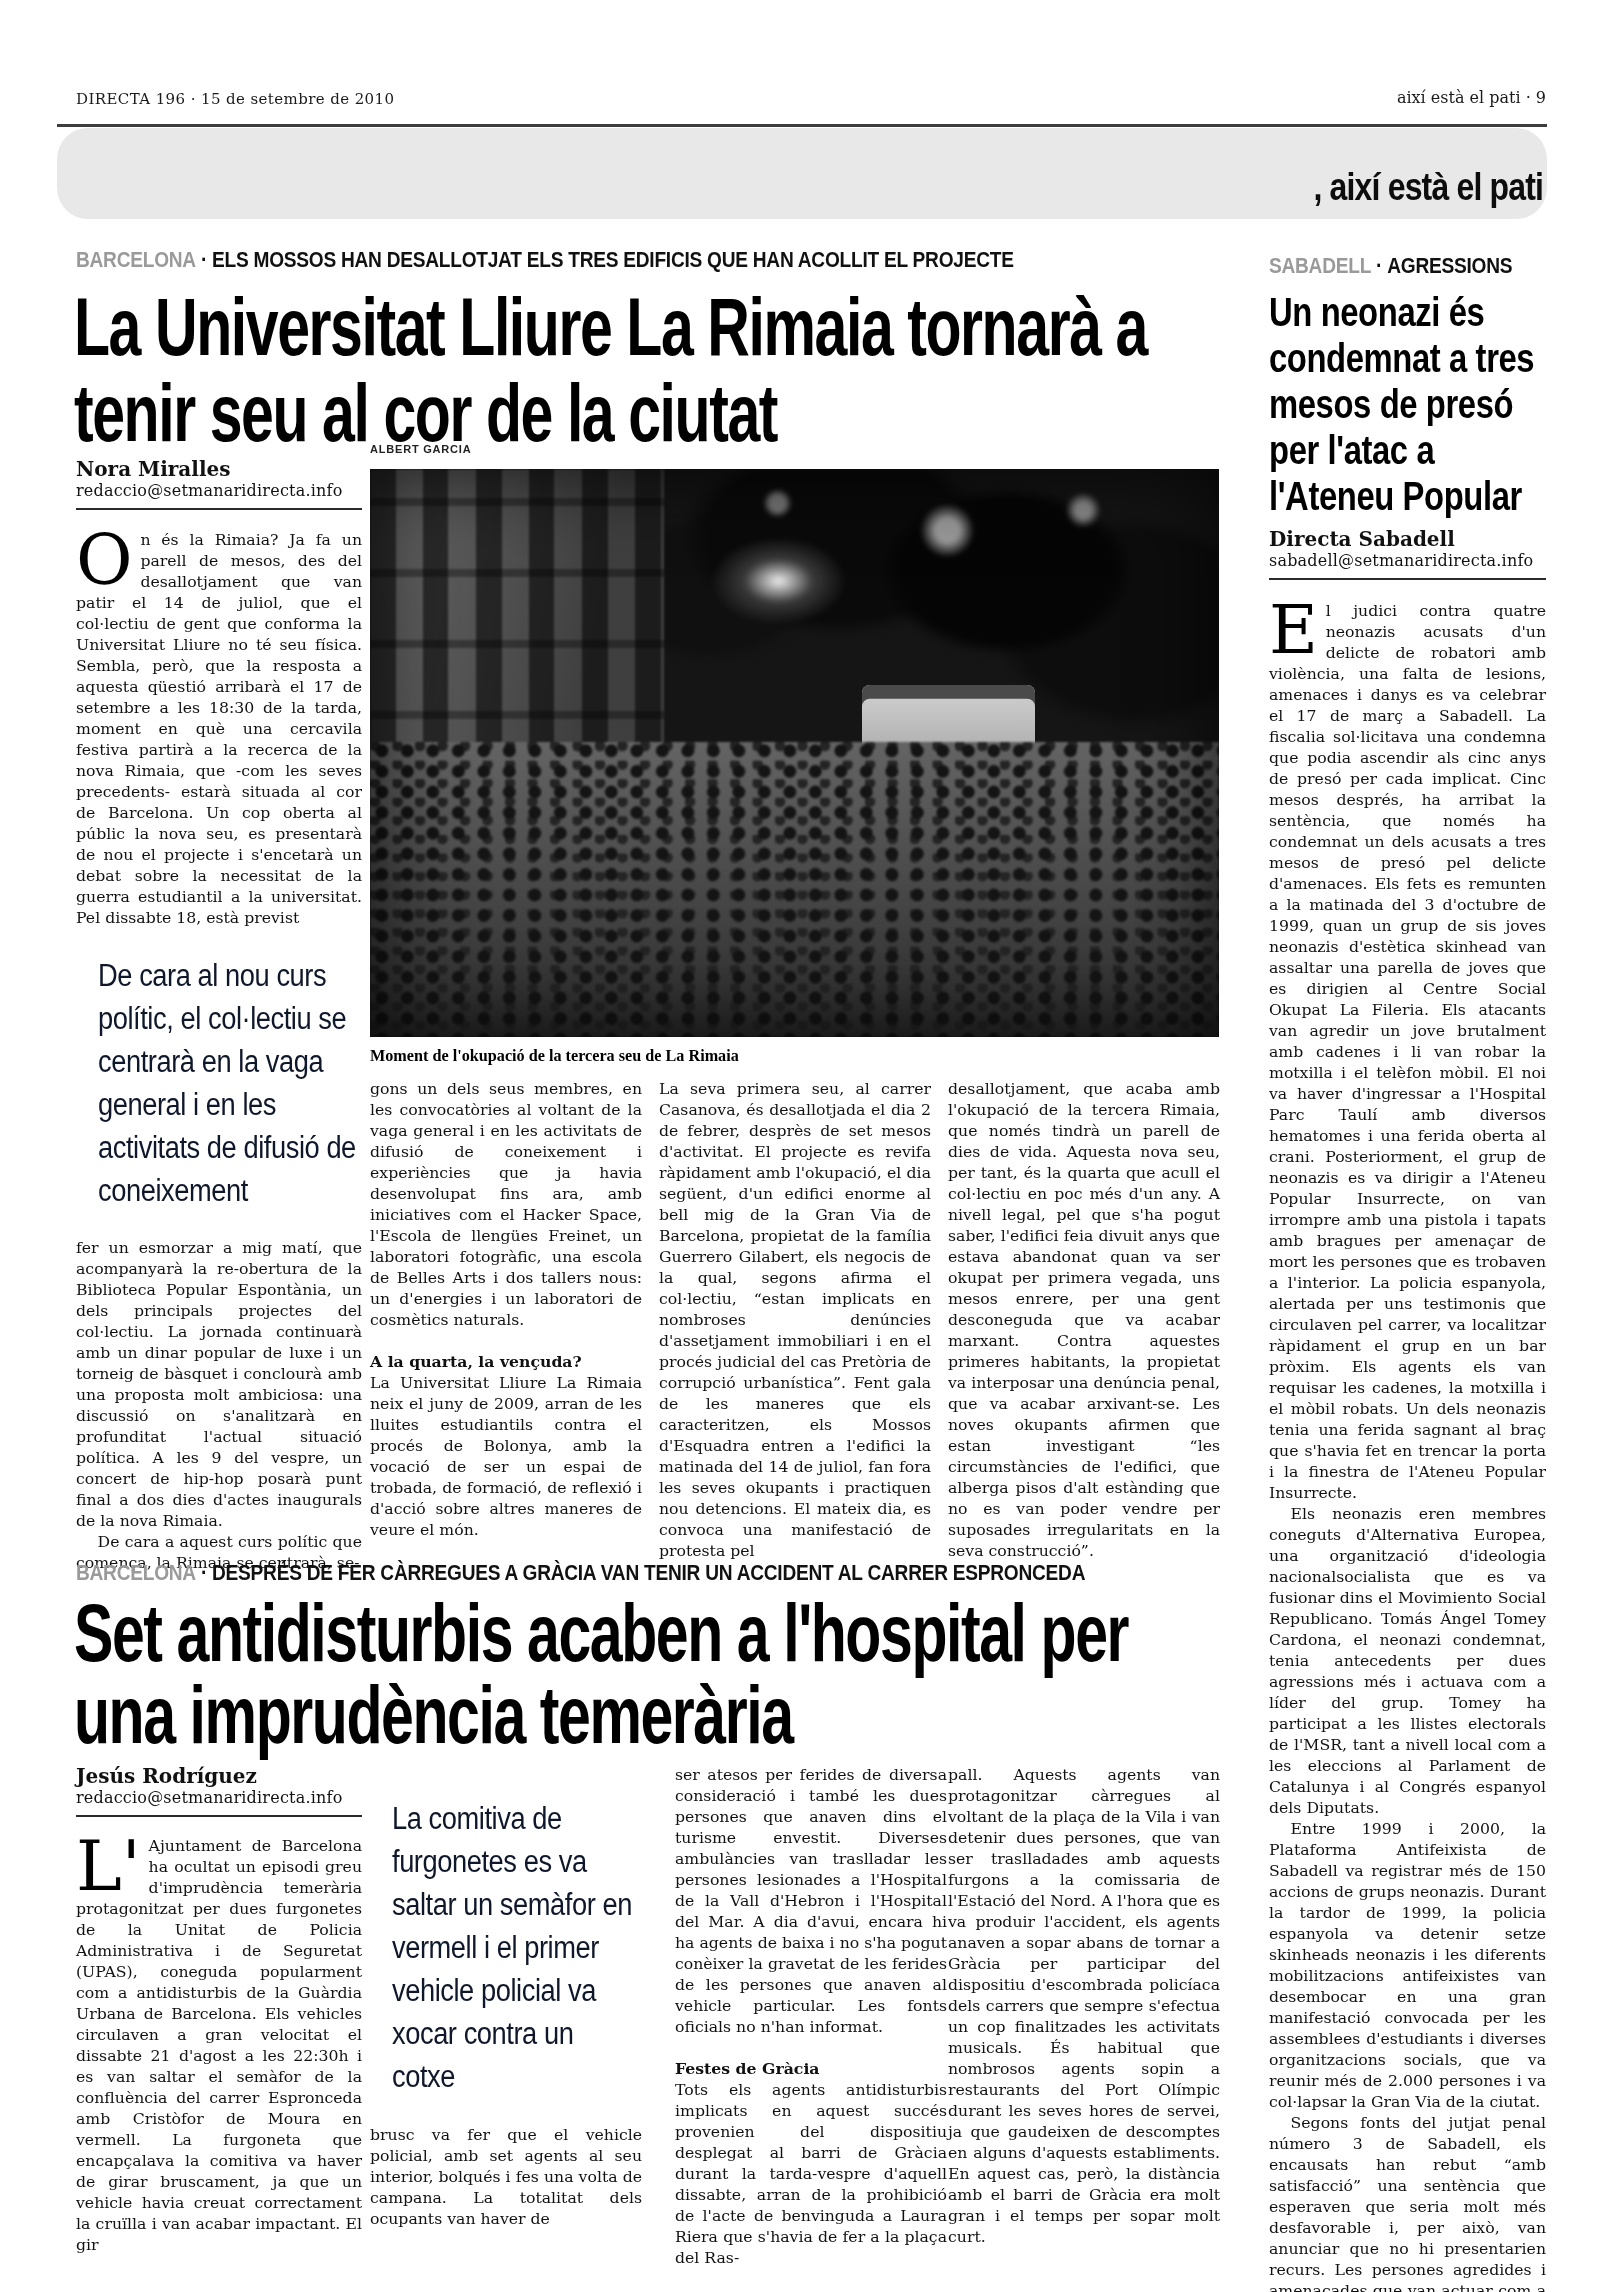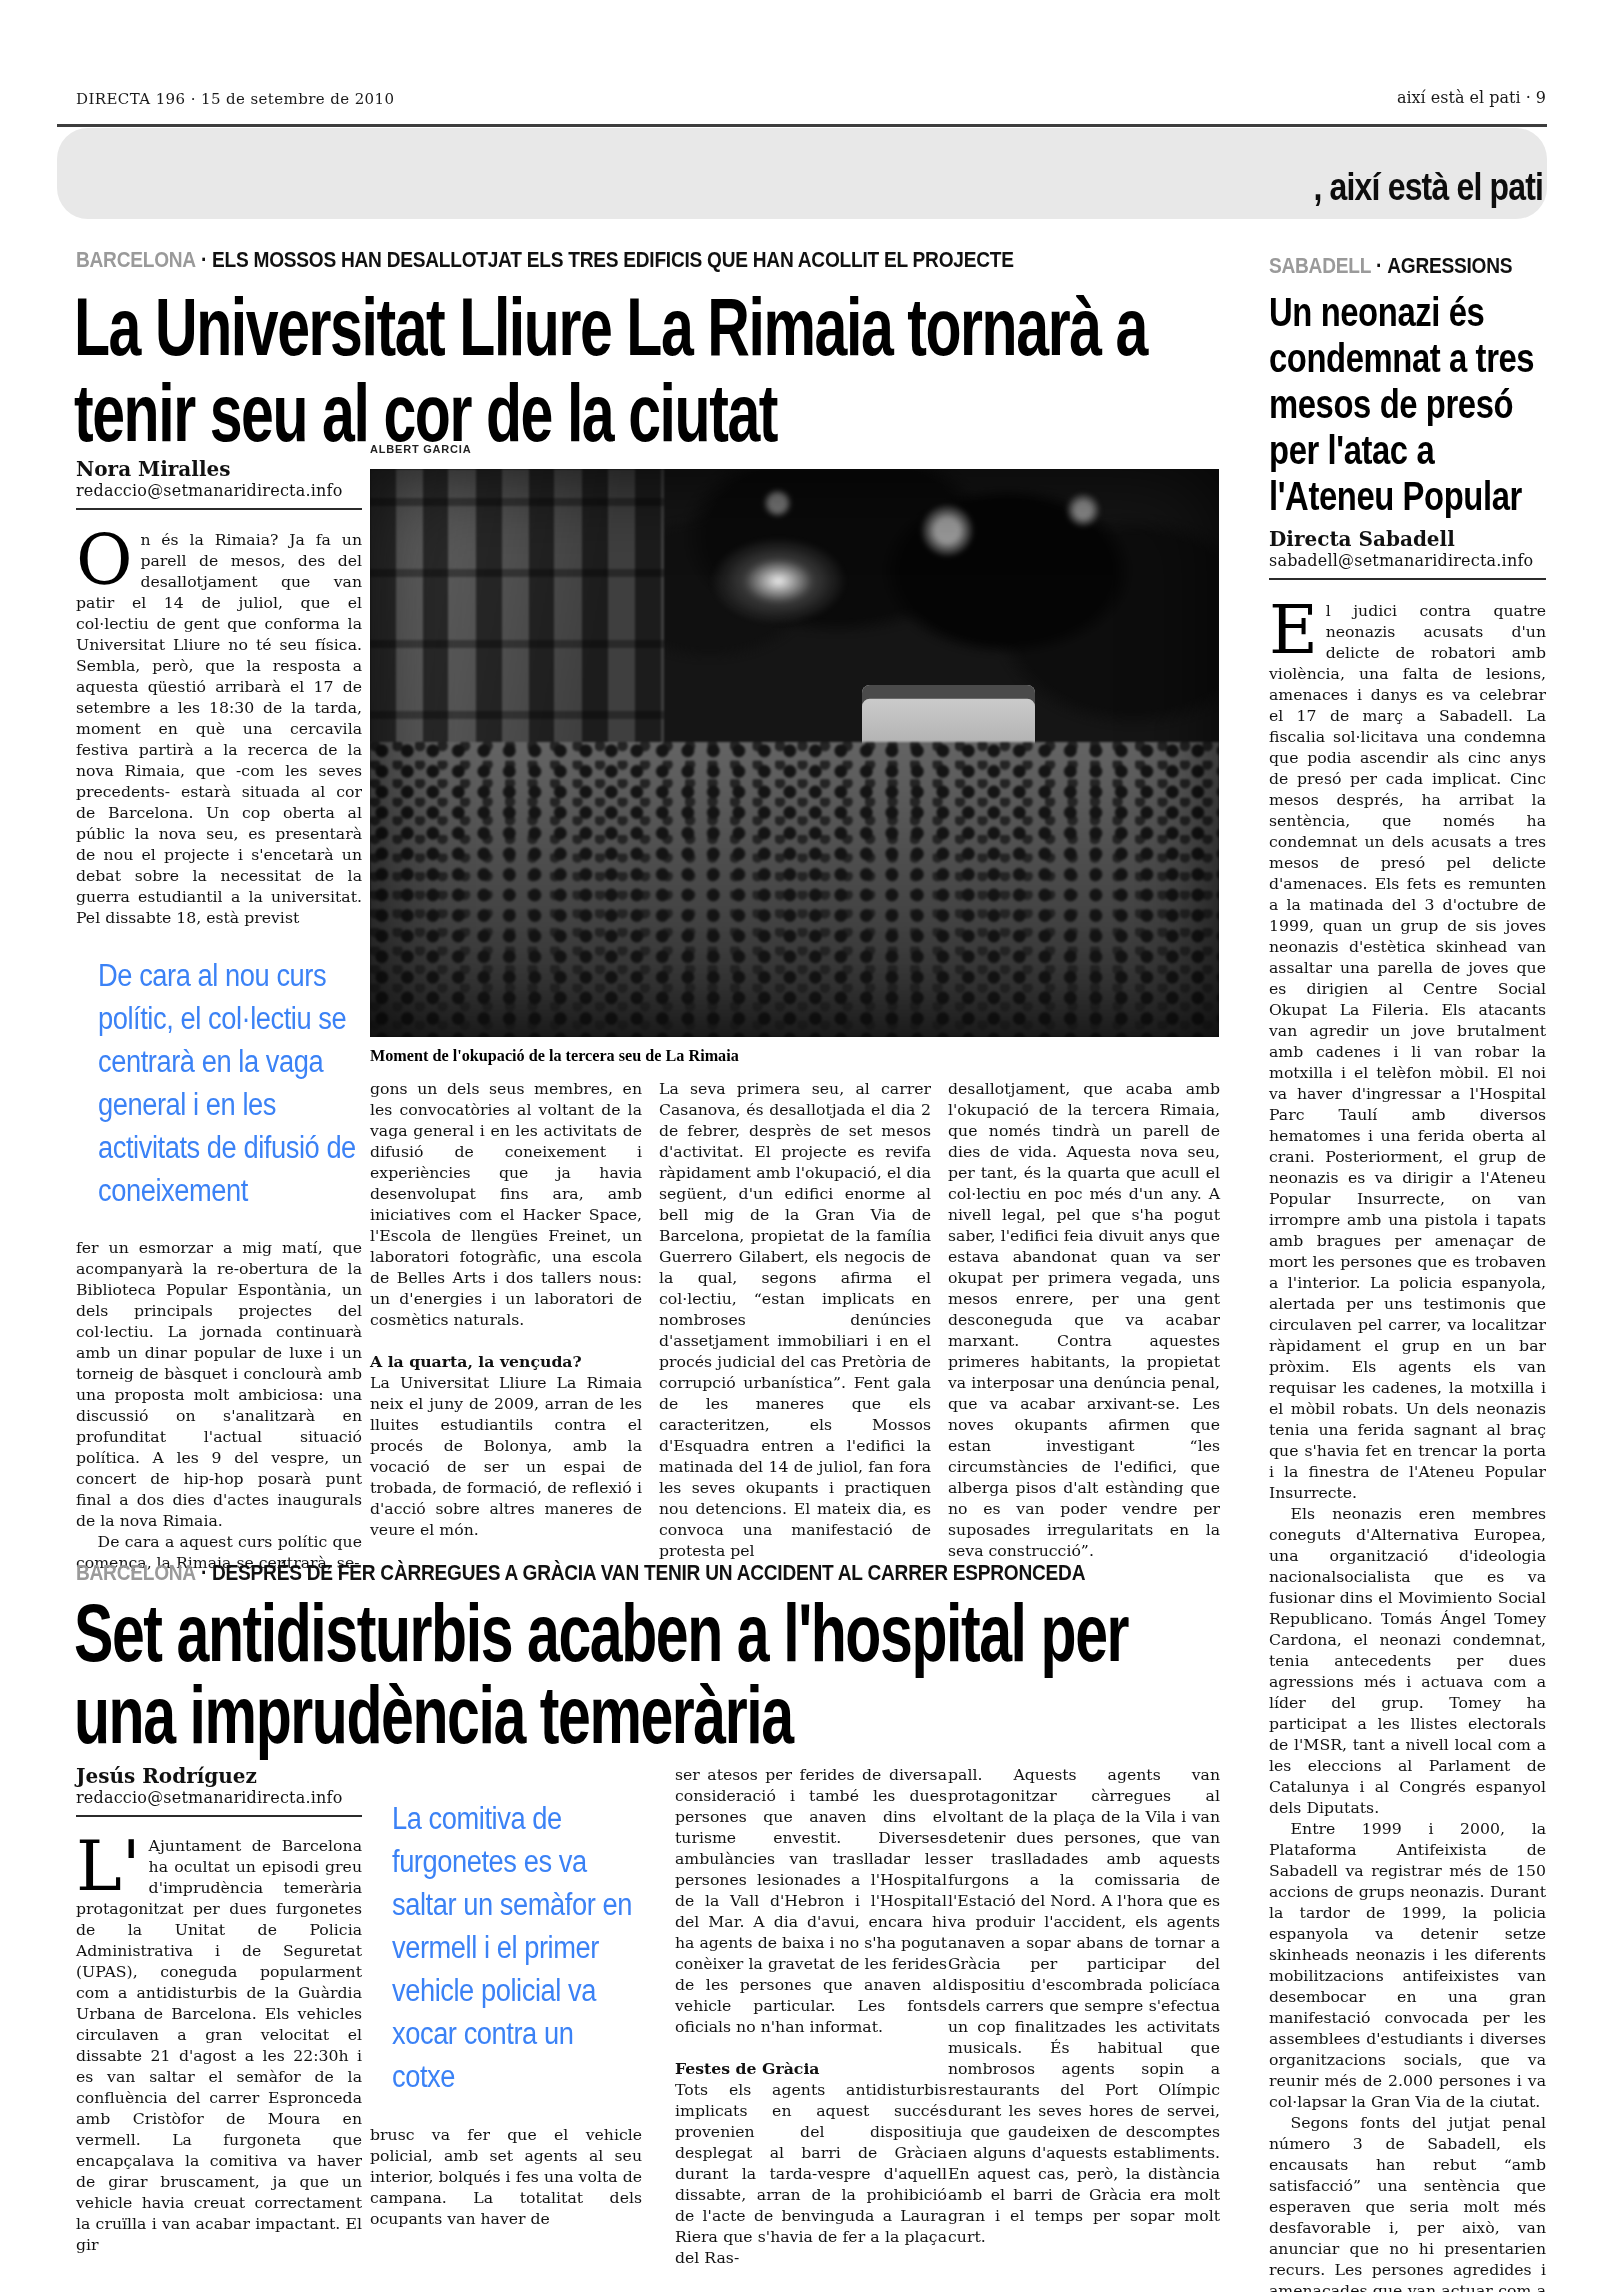--- a/index.html
+++ b/index.html
@@ -30,21 +30,21 @@
   .byline .mail{font-size:16px;letter-spacing:0.2px;}
   .byline .rule{border-bottom:2px solid #2b2b2b;margin-top:7.8px;}
 
   .bodycol{position:absolute;font-size:15.7px;line-height:21px;text-align:justify;overflow-wrap:break-word;}
   .bodycol p{margin:0;}
   .bodycol p.ind{text-indent:21.6px;}
   .bodycol .subhead{font-weight:bold;margin-top:20.6px;}
 
   .dropcap{float:left;font-size:69px;line-height:55px;padding:3.9px 7.8px 0 0;color:#000;}
 
-  .pullquote{font-family:"Liberation Sans",sans-serif;font-weight:400;color:#3b82f6;
+  .pullquote{font-family:"Liberation Sans",sans-serif;font-weight:400;color:#0f172a;
              margin:25.5px 0 25.5px 21.6px;}
   .pullquote .cx{display:block;width:113.6%;transform:scaleX(.88);transform-origin:0 0;
                  font-size:31px;line-height:43px;letter-spacing:-0.5px;text-align:left;}
 
   .credit{position:absolute;left:370px;width:849px;top:443px;text-align:left;
           font-family:"Liberation Sans",sans-serif;font-weight:bold;font-size:11px;
           letter-spacing:0.8px;color:#222;}
   .caption{position:absolute;left:370px;top:1045px;font-family:Liberation Serif, serif;
            font-weight:bold;font-size:17.6px;color:#000000;white-space:nowrap;text-align:center;}
   .caption .cx{display:inline-block;transform:scaleX(.92);transform-origin:0 50%;}

